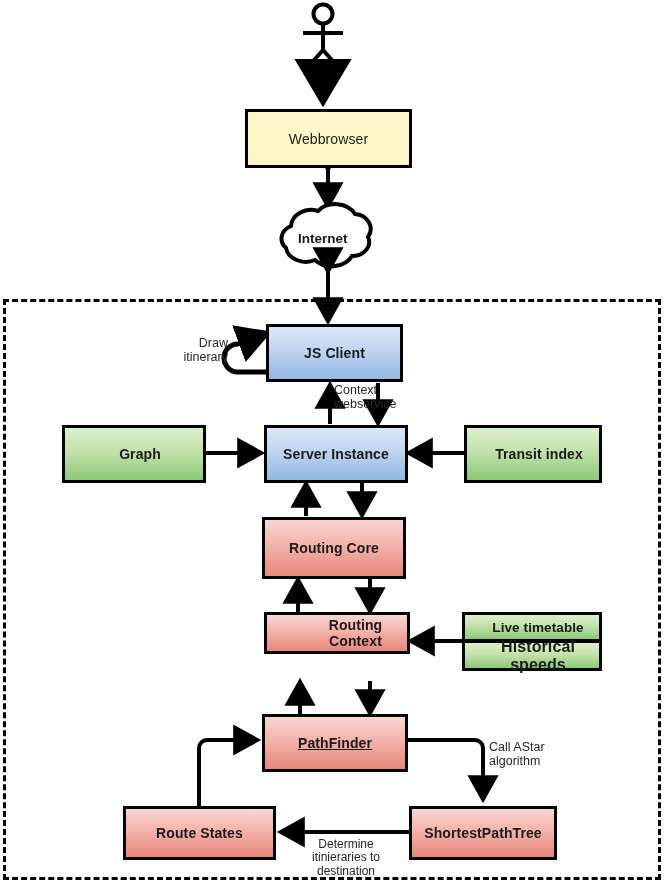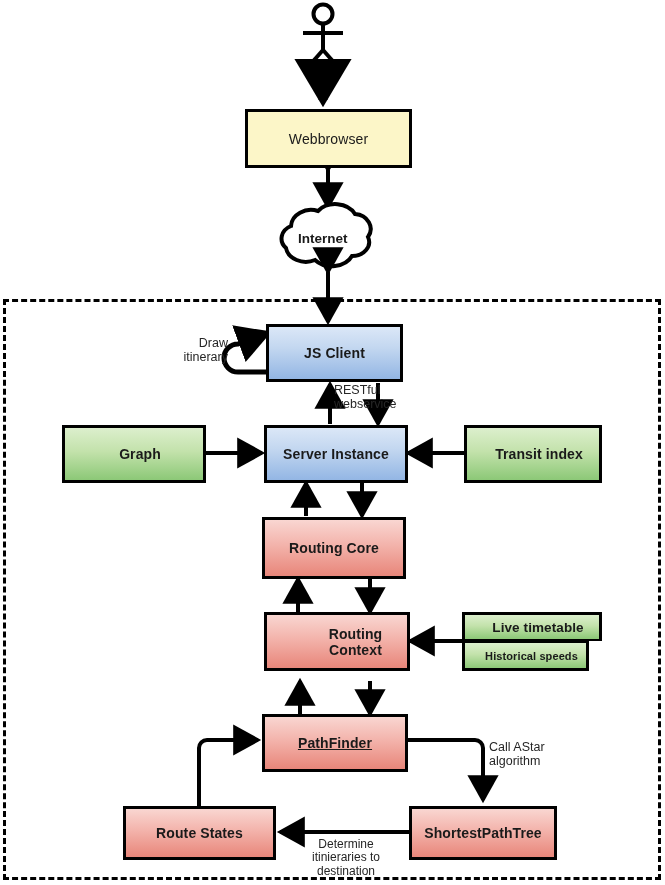--- a/index.html
+++ b/index.html
@@ -153,47 +153,47 @@
   </div>
 
   <div class="node green" style="left:464px;top:425px;width:138px;height:58px;">
     <span>Transit index</span>
   </div>
 
   <div class="node red" style="left:262px;top:517px;width:144px;height:62px;">
     <span>Routing Core</span>
   </div>
 
-  <div class="node red" style="left:264px;top:612px;width:146px;height:59px;padding-left:37px;">
+  <div class="node red" style="left:264px;top:612px;width:146px;height:42px;padding-left:37px;">
     <span>Routing Context</span>
   </div>
 
   <div class="node green stack-top" style="left:462px;top:612px;width:140px;height:29px;font-size:13.5px;">
     <span>Live timetable</span>
   </div>
-  <div class="node green stack-bot" style="left:462px;top:641px;width:127px;height:30px;font-size:11px;">
+  <div class="node green stack-bot" style="left:462px;top:641px;width:140px;height:30px;font-size:16px;justify-content:flex-end;">
     <span>Historical speeds</span>
   </div>
 
   <div class="node red" style="left:262px;top:714px;width:146px;height:58px;text-decoration:underline;">
     <span>PathFinder</span>
   </div>
 
   <div class="node red" style="left:123px;top:806px;width:153px;height:54px;">
     <span>Route States</span>
   </div>
 
   <div class="node red" style="left:409px;top:806px;width:148px;height:54px;">
     <span>ShortestPathTree</span>
   </div>
 
   <div class="annot left" style="left:128px;top:336px;width:100px;">Draw
 itinerary</div>
 
-  <div class="annot" style="left:334px;top:383px;width:95px;text-align:left;">RESTful
+  <div class="annot" style="left:334px;top:383px;width:95px;text-align:left;">Context
 webservice</div>
 
 
   <div class="annot" style="left:489px;top:740px;width:110px;text-align:left;">Call AStar
 algorithm</div>
 
   <div class="annot small" style="left:288px;top:838px;width:116px;">Determine
 itinieraries to
 destination</div>
 

